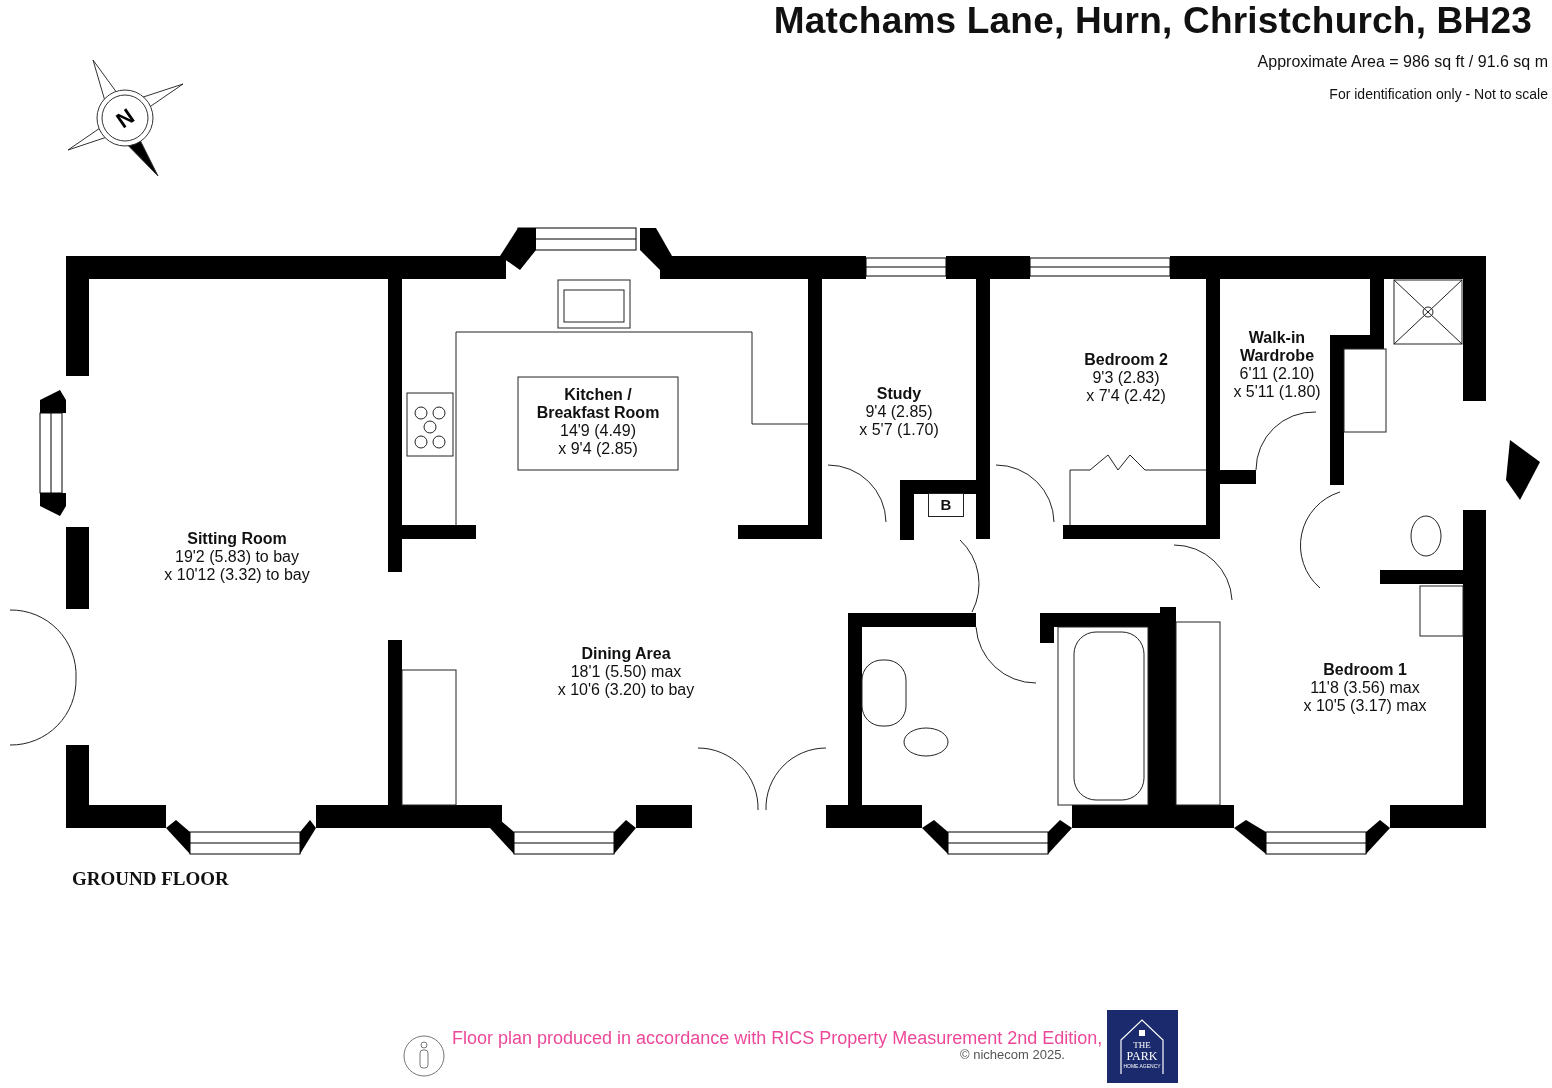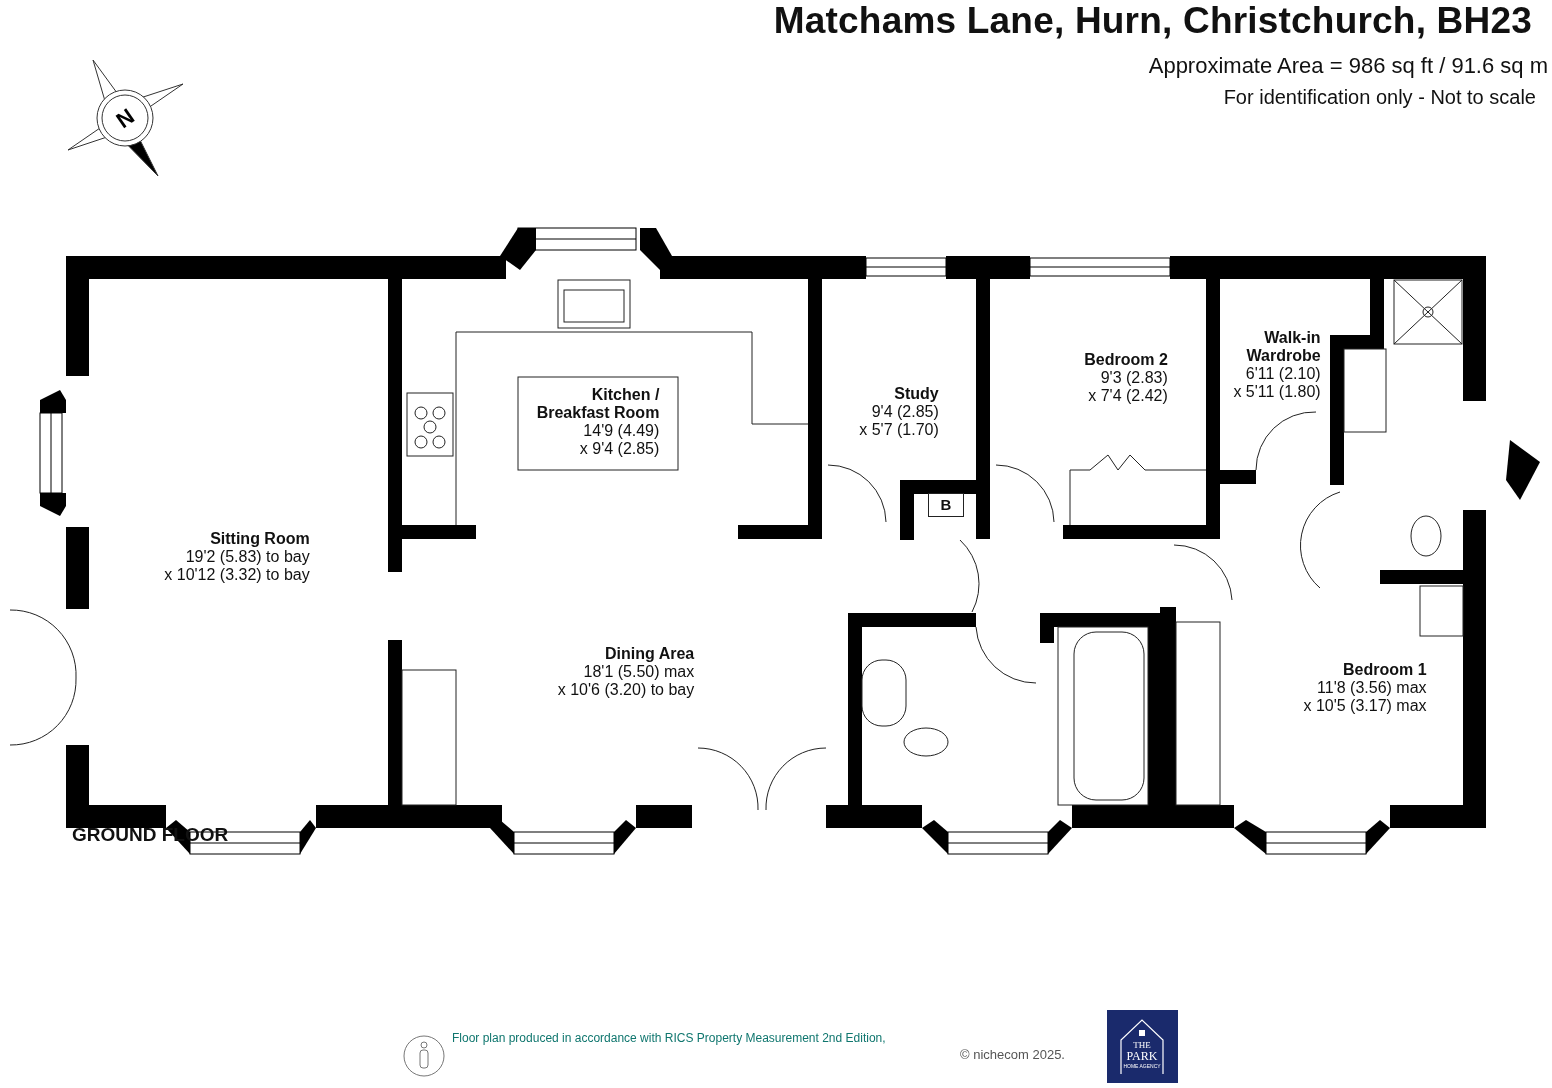--- a/index.html
+++ b/index.html
@@ -1,26 +1,26 @@
 <!DOCTYPE html>
 <html><head>
 <meta charset="utf-8">
 <style>
   html, body { margin:0; padding:0; background:#ffffff; }
   body { width:1552px; height:1088px; position:relative; overflow:hidden; font-family:"Liberation Sans", sans-serif; color:#111; }
   .title { position:absolute; right:20px; top:0px; font-size:37px; font-weight:bold; letter-spacing:0.2px; white-space:nowrap; }
-  .area { position:absolute; right:4px; top:53px; font-size:22px; white-space:nowrap; }
-  .note { position:absolute; right:16px; top:86px; font-size:20px; white-space:nowrap; }
+  .area { position:absolute; right:4px; top:53px; font-size:16px; white-space:nowrap; }
+  .note { position:absolute; right:4px; top:86px; font-size:14px; white-space:nowrap; }
   svg.plan { position:absolute; left:0; top:0; }
-  .lbl { position:absolute; text-align:right; font-size:16px; line-height:18px; white-space:nowrap; transform:translateX(-50%); }
+  .lbl { position:absolute; text-align:center; font-size:16px; line-height:18px; white-space:nowrap; transform:translateX(-50%); }
   .lbl .n { font-weight:bold; display:block; }
   .lbl .d { display:block; }
-  .floor { position:absolute; left:72px; top:824px; font-size:19px; font-weight:bold; }
+  .floor { position:absolute; left:72px; top:868px; font-size:19px; font-weight:bold;font-family:Liberation Serif, serif; }
   .boiler { position:absolute; left:928px; top:493px; width:34px; height:22px; border:1px solid #222; text-align:center; font-weight:bold; font-size:15px; line-height:22px; background:#fff; }
-  .footer { position:absolute; left:452px; top:1030px; font-size:12px; line-height:17px; color:#0f766e; white-space:nowrap; }
+  .footer { position:absolute; left:452px; top:1030px; font-size:18px; line-height:17px; color:#ec4899; white-space:nowrap; }
   .copy { position:absolute; left:960px; top:1047px; font-size:13px; color:#555; }
   .logo { position:absolute; left:1107px; top:1010px; width:71px; height:73px; background:#1a2a6c; }
   .person { position:absolute; left:402px; top:1034px; }
 </style>
 </head>
 <body>
 
 <div class="title">Matchams Lane, Hurn, Christchurch, BH23</div>
 <div class="area">Approximate Area = 986 sq ft / 91.6 sq m</div>
 <div class="note">For identification only - Not to scale</div>

